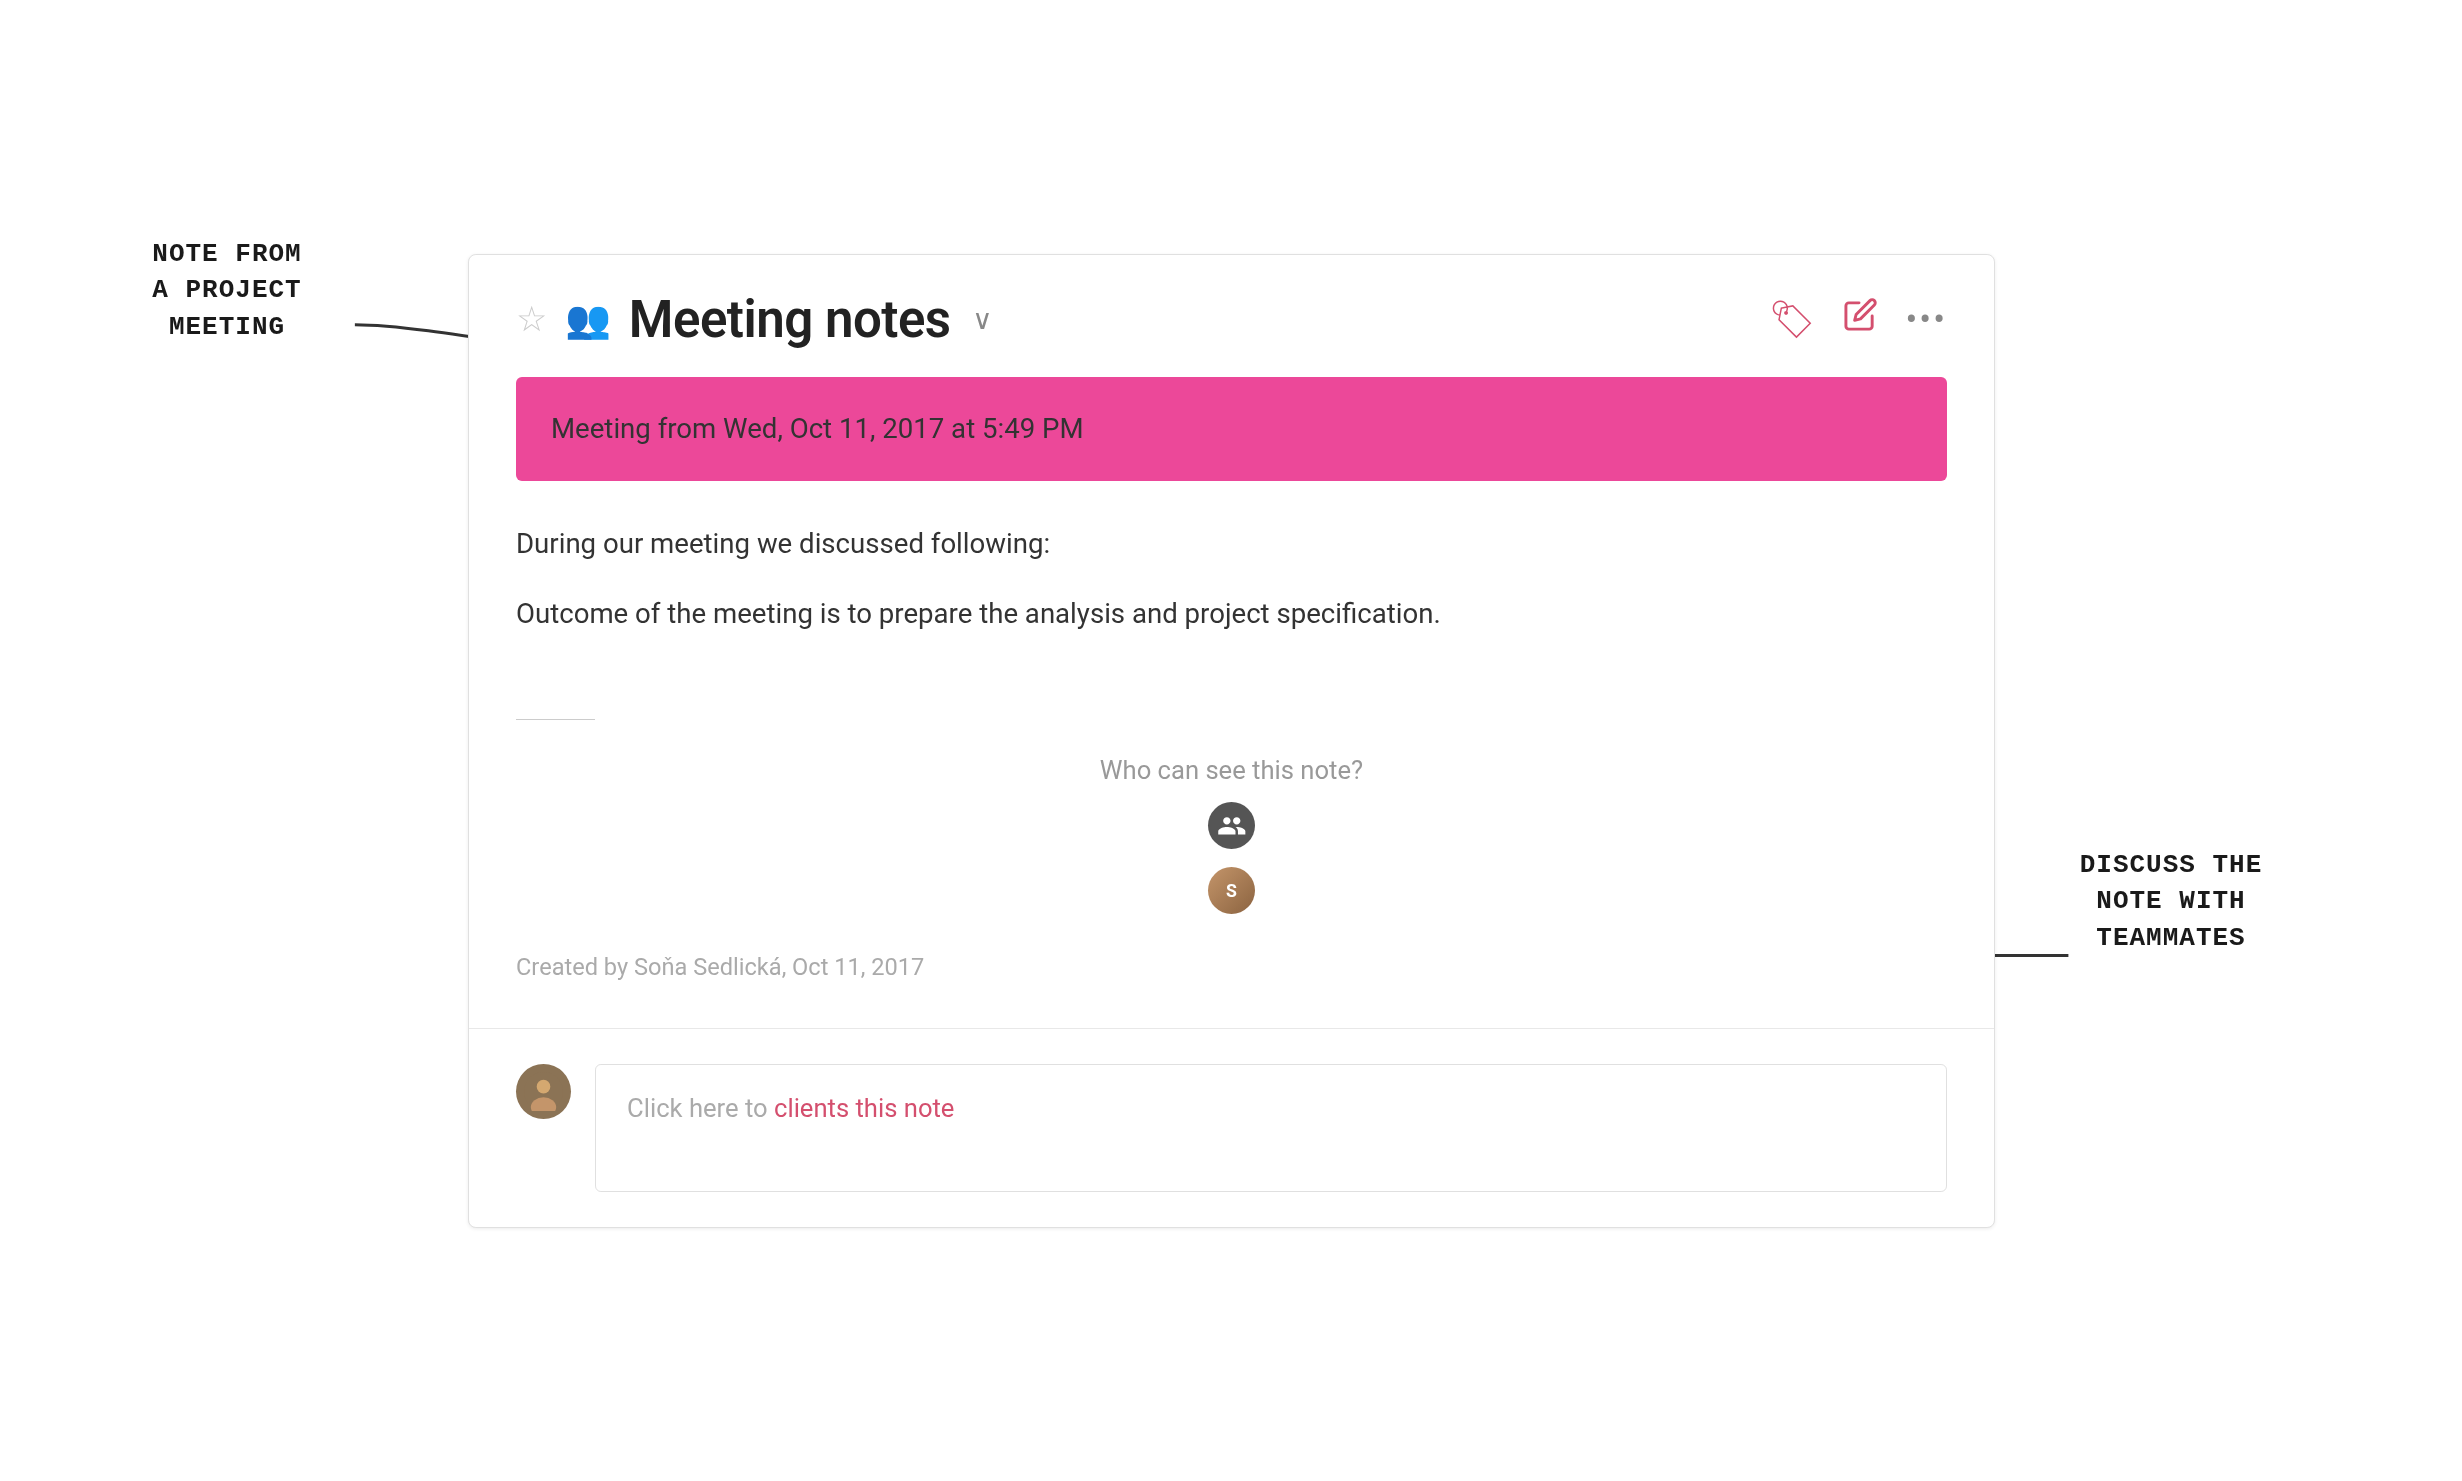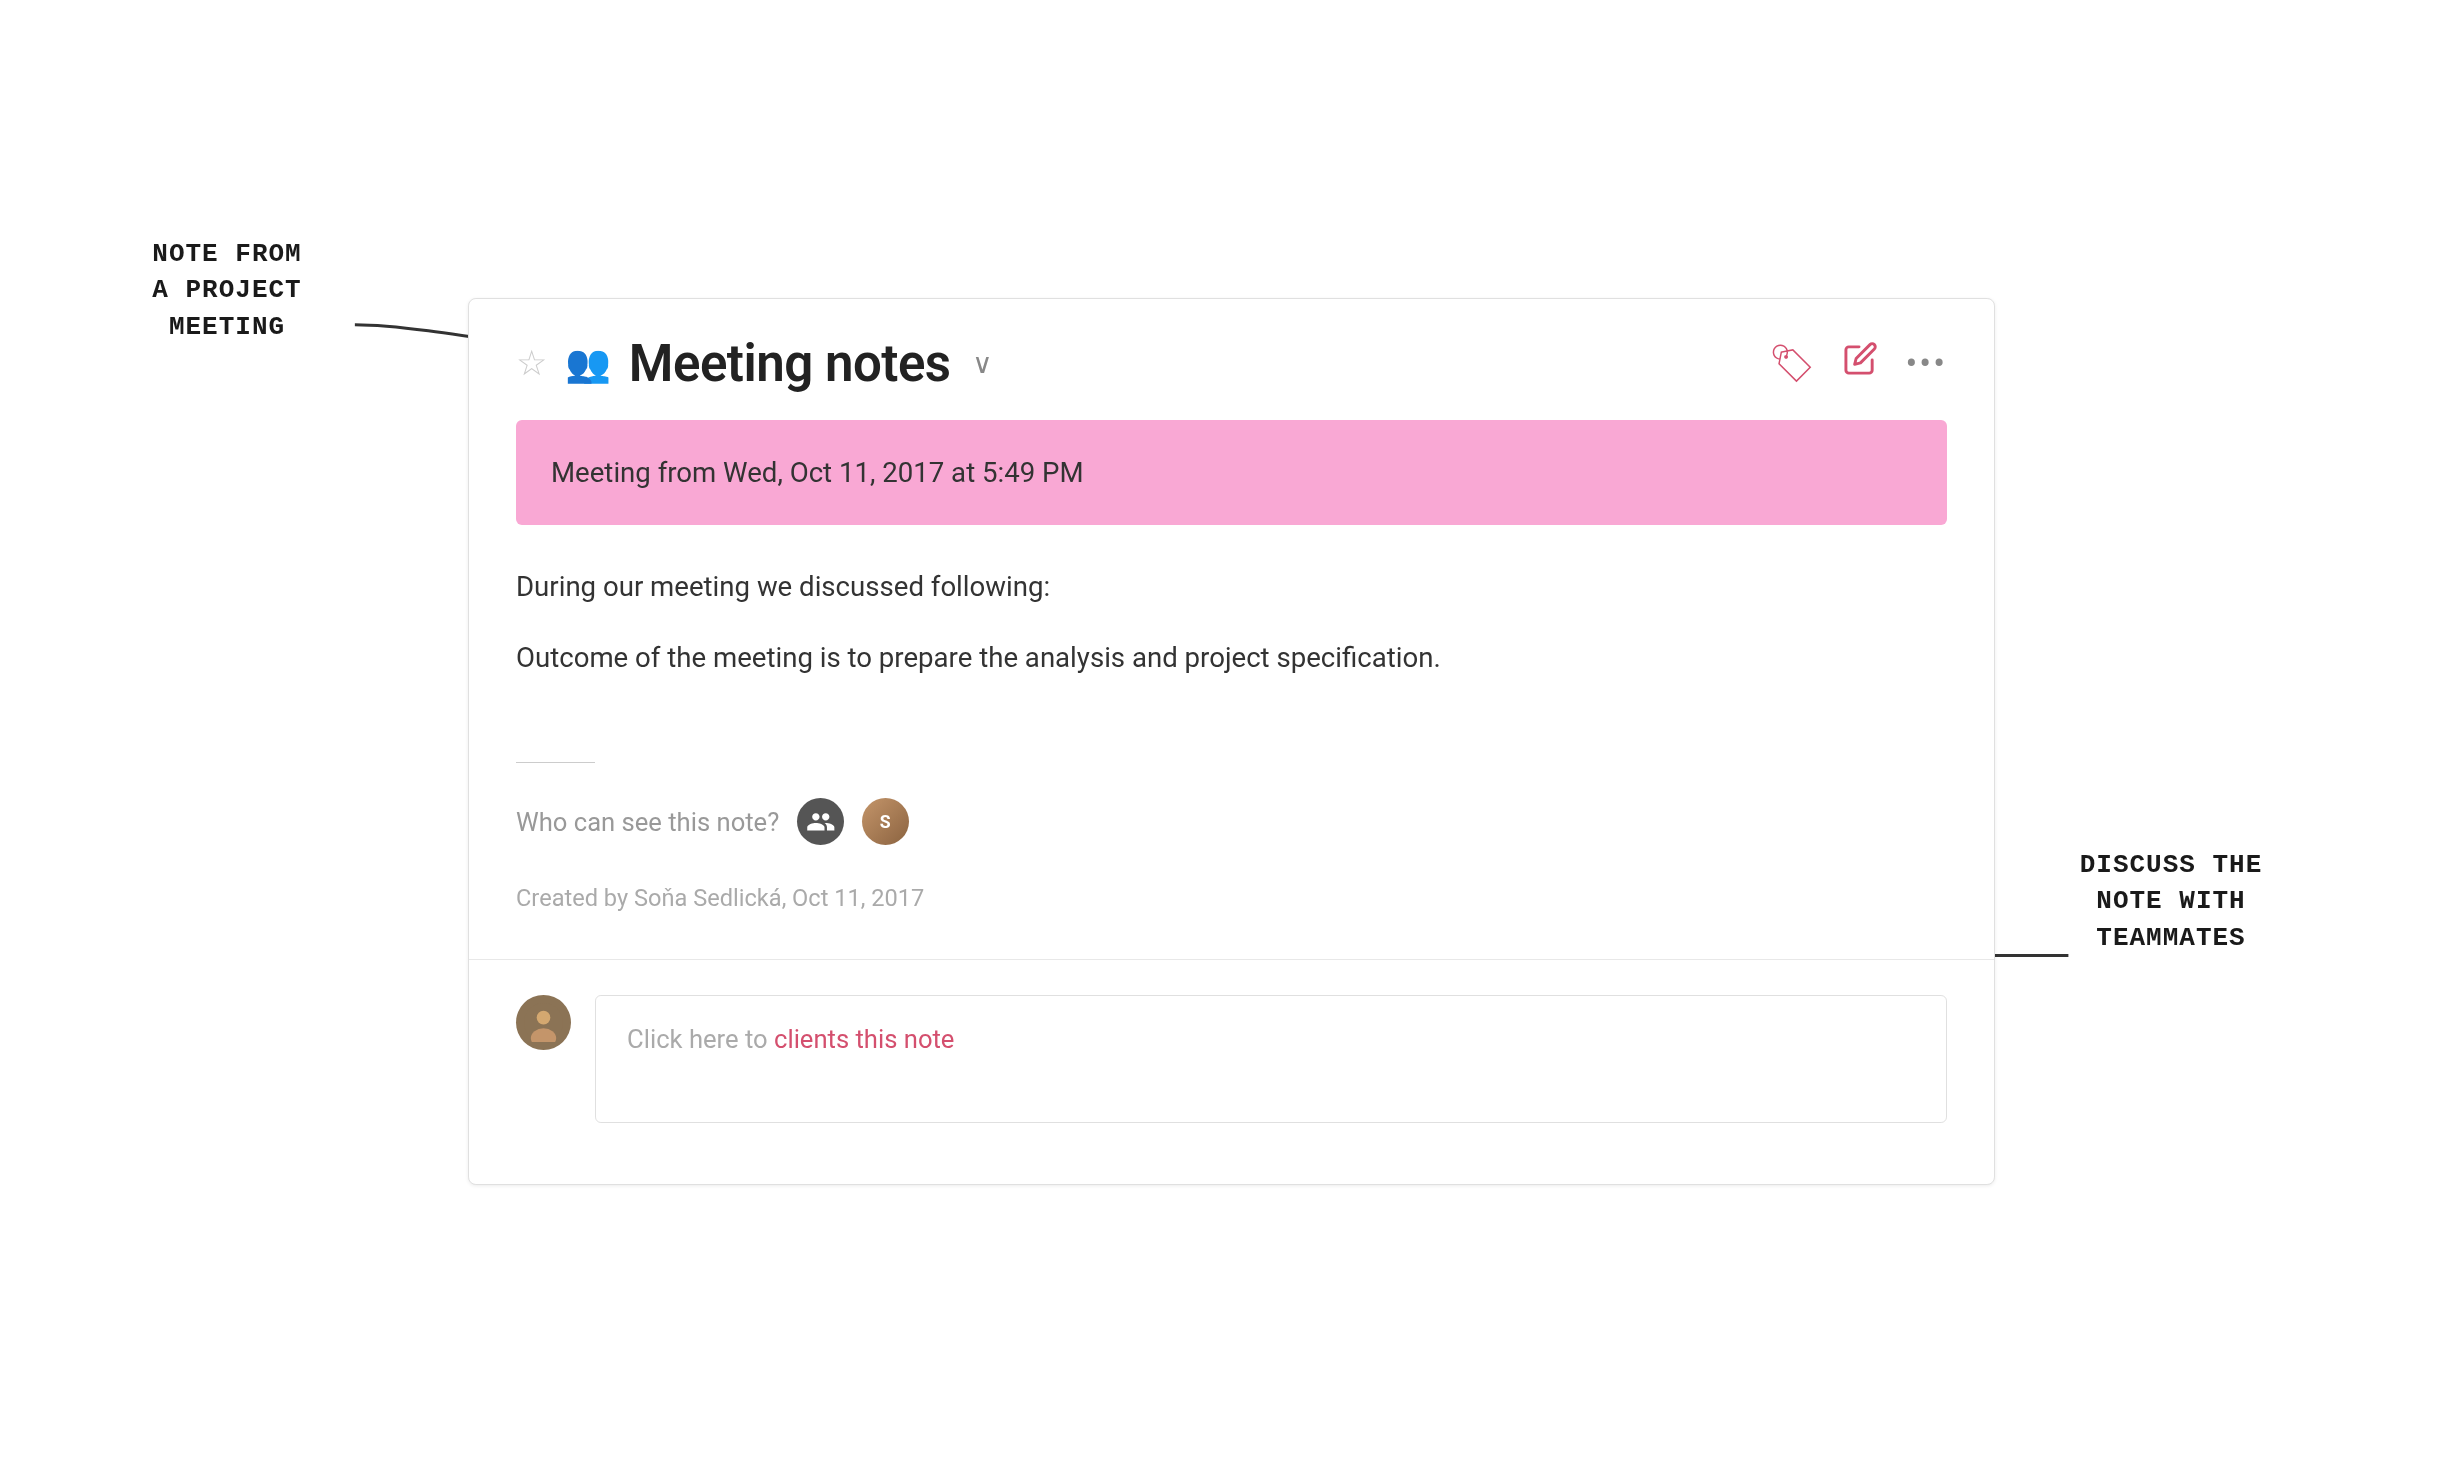--- a/index.html
+++ b/index.html
@@ -123,21 +123,21 @@
     .more-icon {
       font-size: 31.5px;
       color: #888;
       cursor: pointer;
       letter-spacing: 3px;
     }
 
     
     .meeting-info-box {
       margin: 0 47px 31.5px 47px;
-      background: #f9a8d4;
+      background: #ec4899;
       border-radius: 5.9px;
       padding: 27.6px 35px;
     }
 
     .meeting-info-line {
       font-size: 27.6px;
       color: #333;
       line-height: 1.8;
     }
 
@@ -180,20 +180,21 @@
       margin: 0 47px 35px 47px;
     }
 
     
     .who-can-see {
       display: flex;
       align-items: center;
       gap: 17.7px;
       padding: 0 47px;
       margin-bottom: 39px;
+      flex-direction: column;
     }
 
     .who-can-see-label {
       font-size: 25.6px;
       color: #999;
     }
 
     .avatar {
       width: 47px;
       height: 47px;

